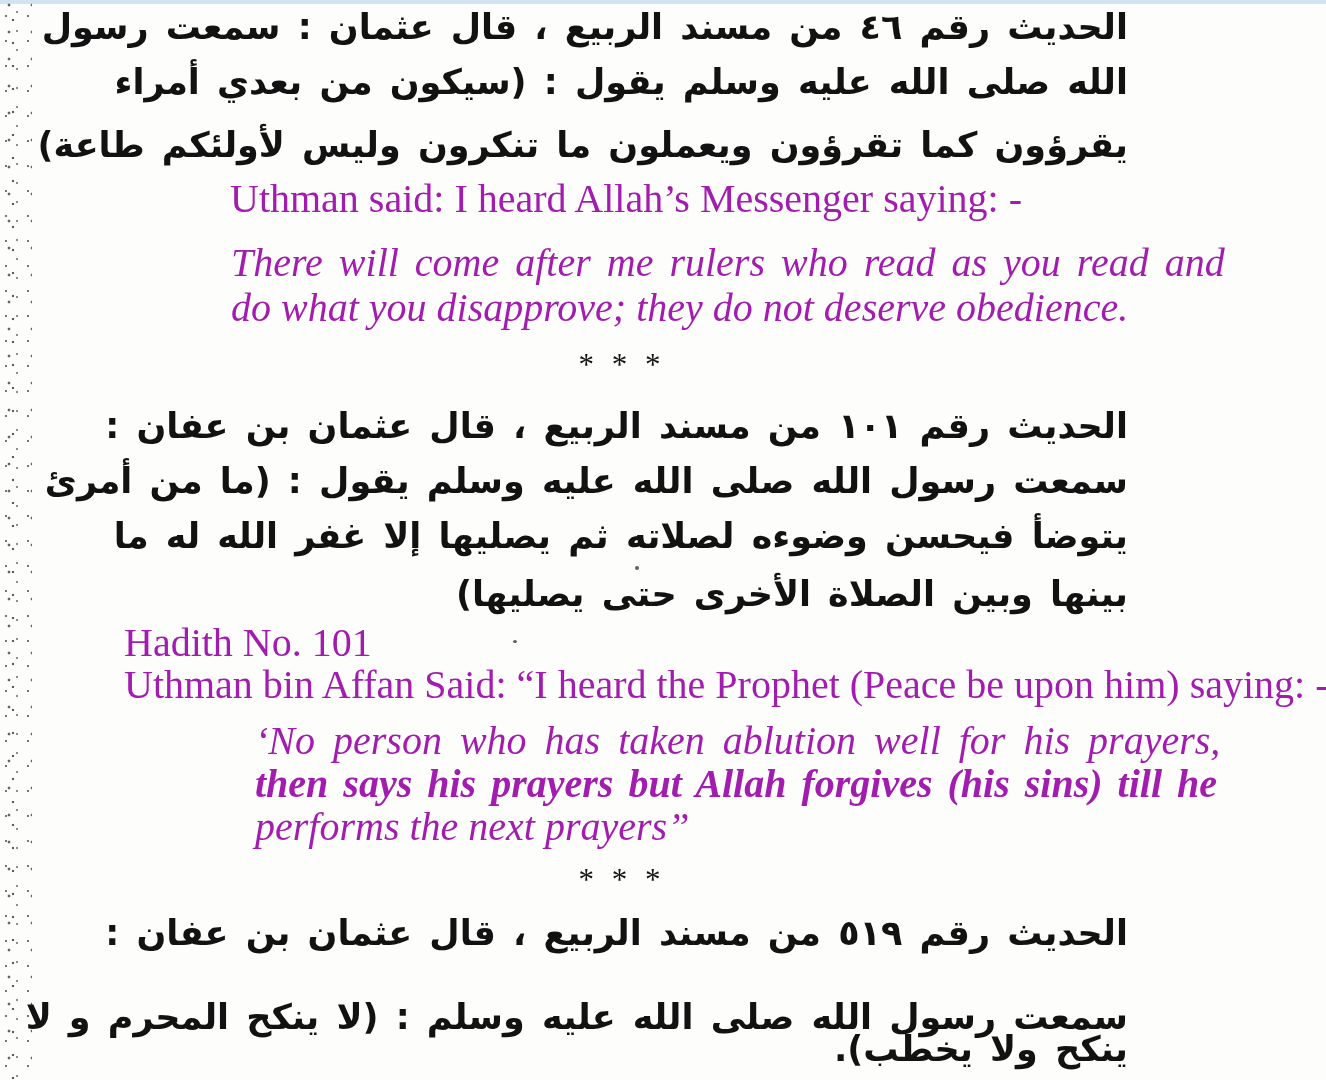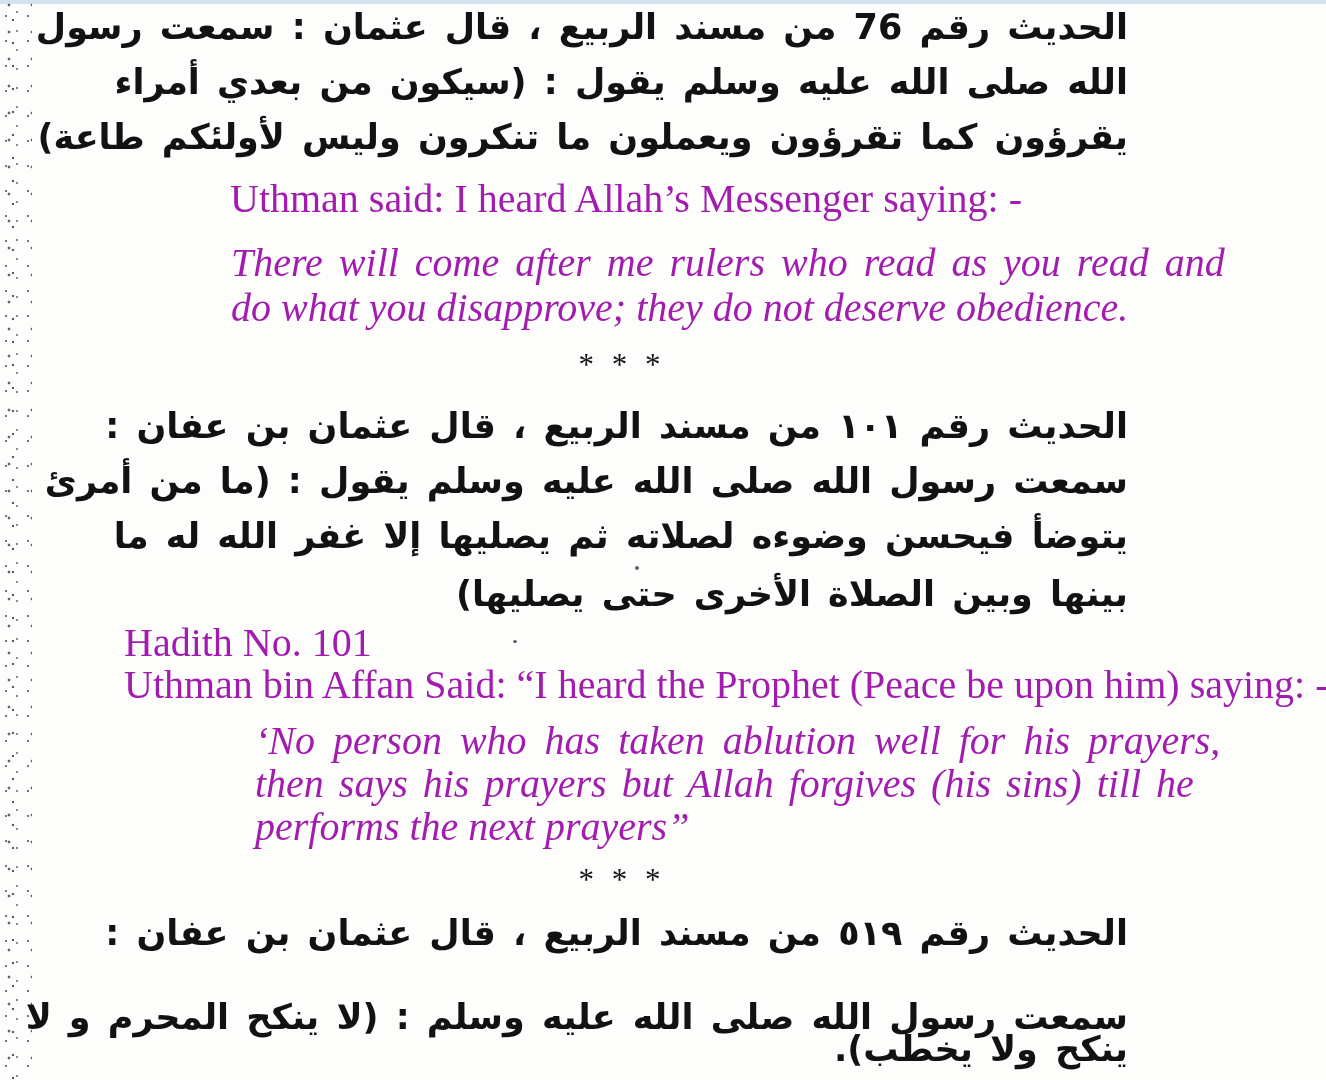--- a/index.html
+++ b/index.html
@@ -64,39 +64,39 @@
     position: absolute;
     left: 197px;
     width: 850px;
     text-align: center;
     font-size: 31px;
     letter-spacing: 5px;
     color: #141414;
   }
   .ws6 { word-spacing: 6px; }
   .ws8 { word-spacing: 8px; }
-  .ws5 { word-spacing: 5px; }
+  .ws5 { word-spacing: 5px; font-weight: bold; }
   .ink-dot {
     position: absolute;
     background: #3a3a3a;
     border-radius: 50%;
     opacity: 0.8;
   }
 </style>
 </head>
 <body>
 
 <div class="page">
 
   <div class="top-edge"></div>
   <div class="noise-strip"></div>
 
-  <div class="ar" style="top:4px;">الحديث رقم 76 من مسند الربيع ، قال عثمان : سمعت رسول</div>
+  <div class="ar" style="top:4px;">الحديث رقم ٤٦ من مسند الربيع ، قال عثمان : سمعت رسول</div>
   <div class="ar" style="top:59px;">الله صلى الله عليه وسلم يقول : (سيكون من بعدي أمراء</div>
-  <div class="ar" style="top:114px;text-align:right;">يقرؤون كما تقرؤون ويعملون ما تنكرون وليس لأولئكم طاعة)</div>
+  <div class="ar" style="top:122px;text-align:right;">يقرؤون كما تقرؤون ويعملون ما تنكرون وليس لأولئكم طاعة)</div>
 
   <div class="en" style="top:180px; left:230px;">Uthman said: I heard Allah’s Messenger saying: -</div>
   <div class="en it ws6" style="top:244px; left:231px;">There will come after me rulers who read as you read and</div>
   <div class="en it" style="top:289px; left:231px;">do what you disapprove; they do not deserve obedience.</div>
 
   <div class="sep" style="top:347px;">* * *</div>
 
   <div class="ar" style="top:403px;text-align:right;">الحديث رقم ١٠١ من مسند الربيع ، قال عثمان بن عفان :</div>
   <div class="ar" style="top:458px;">سمعت رسول الله صلى الله عليه وسلم يقول : (ما من أمرئ</div>
   <div class="ar" style="top:513px;">يتوضأ فيحسن وضوءه لصلاته ثم يصليها إلا غفر الله له ما</div>

